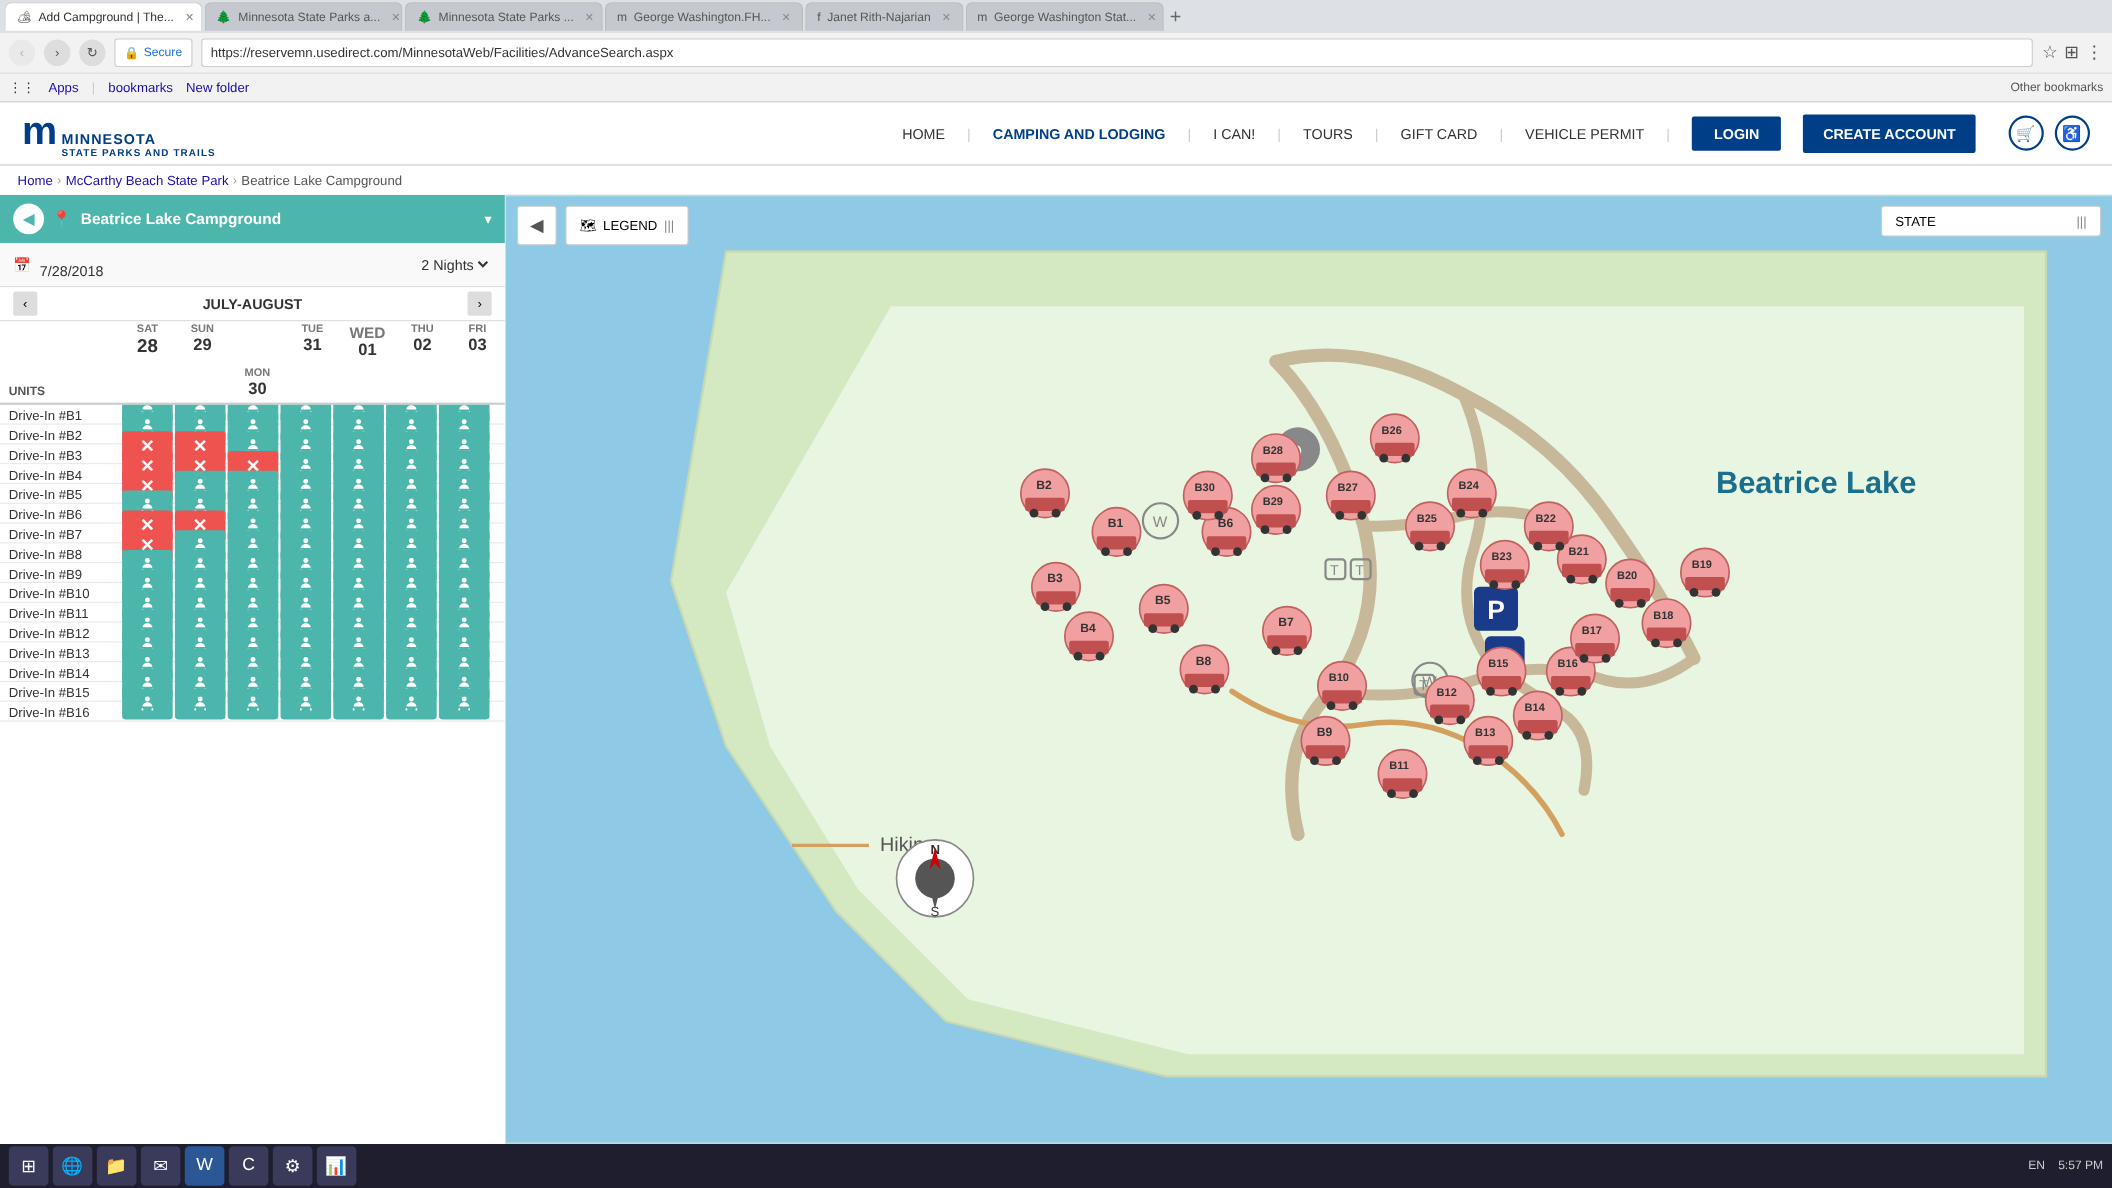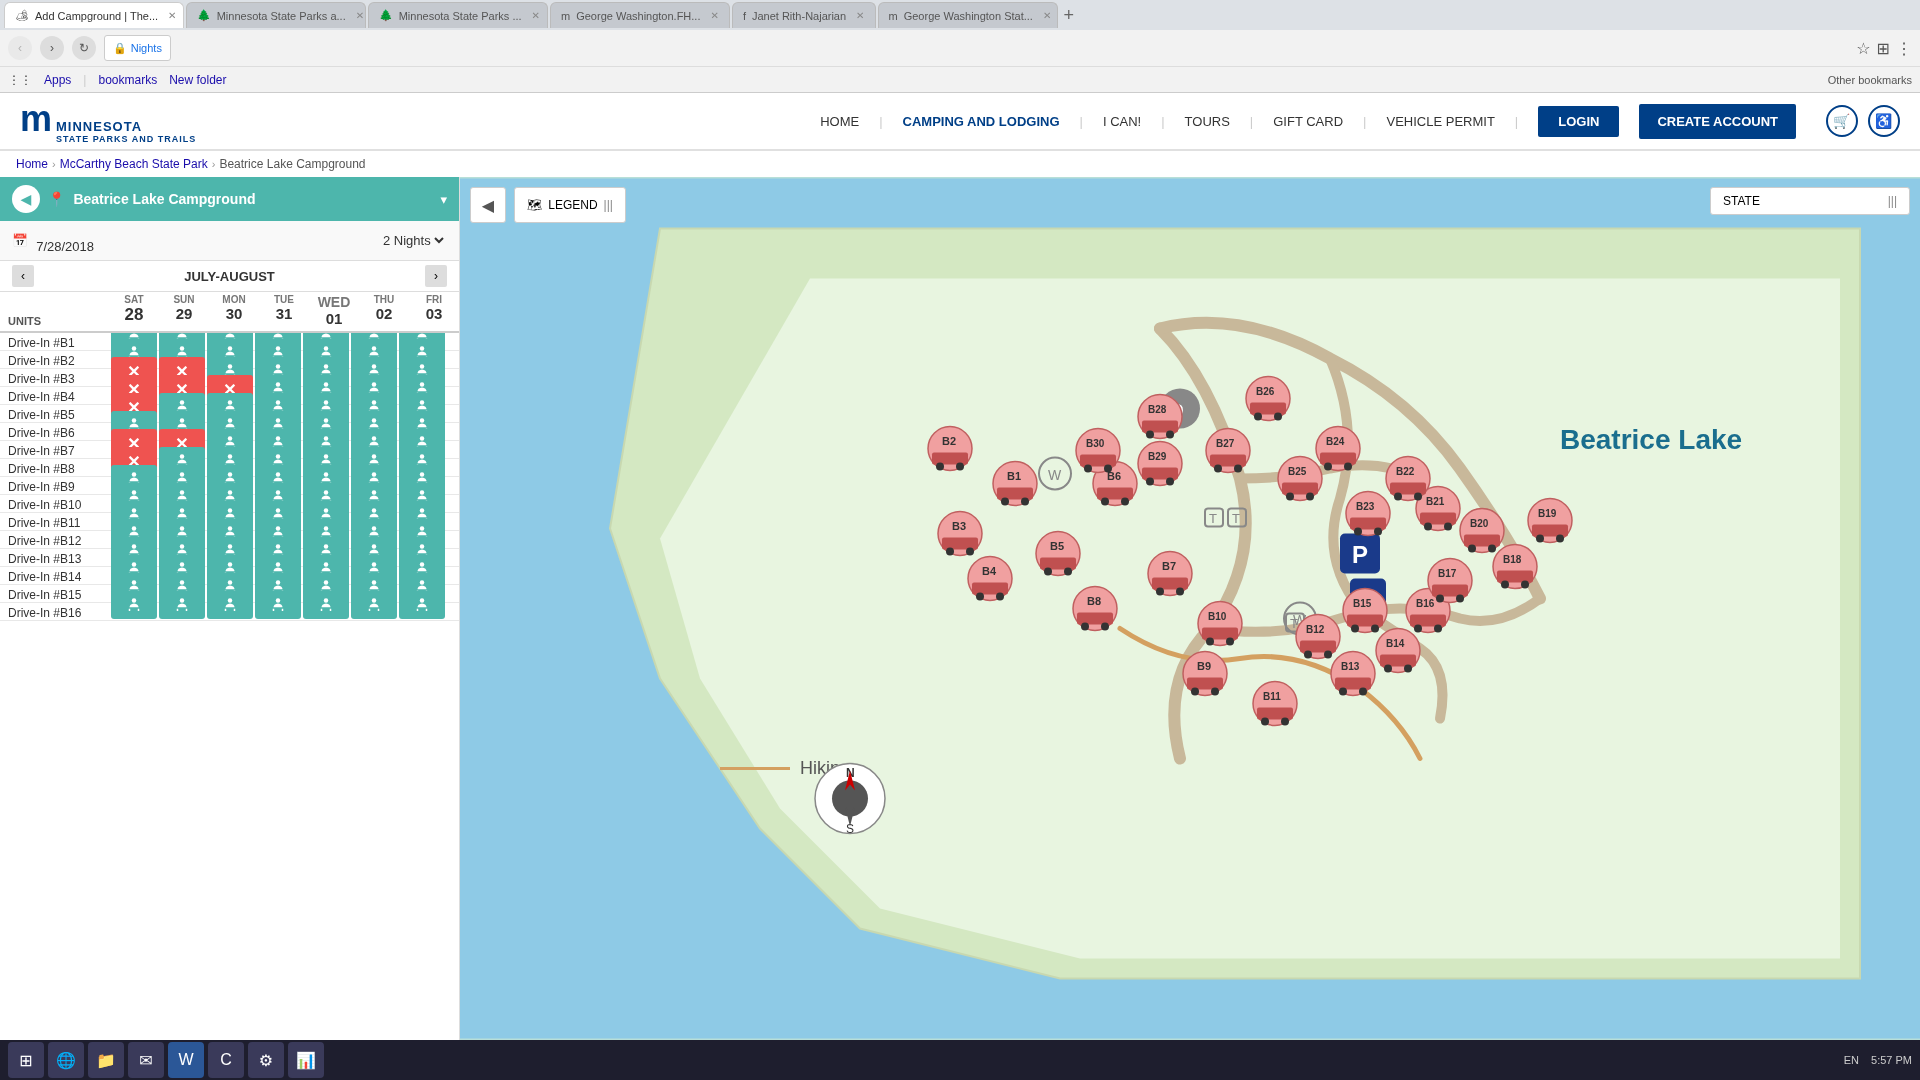--- a/index.html
+++ b/index.html
@@ -125,21 +125,24 @@
       </div>
       <div style="margin-left:4px; font-size:18px; color:#666; cursor:pointer;">+</div>
     </div>
 
     <div class="address-bar">
       <button class="nav-btn disabled">‹</button>
       <button class="nav-btn">›</button>
       <button class="nav-btn">↻</button>
       <div class="secure-badge">
         <span>🔒</span>
-        <span>Nights</span>
+        <span>Secure</span>
+      </div>
+      <div class="url-bar">
+        <span>https://reservemn.usedirect.com/MinnesotaWeb/Facilities/AdvanceSearch.aspx</span>
       </div>
       <div class="browser-actions">
         <span style="font-size:16px; cursor:pointer;">☆</span>
         <span style="font-size:16px; cursor:pointer;">⊞</span>
         <span style="font-size:16px; cursor:pointer;">⋮</span>
       </div>
     </div>
 
     <div class="bookmarks-bar">
       <span style="cursor:pointer;">⋮⋮</span>
@@ -225,21 +228,21 @@
           <div style="display:flex;">
             <div style="width:50px; text-align:center;">
               <div style="font-size:10px;color:#777;font-weight:bold;">SAT</div>
               <div style="font-size:17px;font-weight:bold;color:#333;">28</div>
             </div>
             <div style="width:50px; text-align:center;">
               <div style="font-size:10px;color:#777;font-weight:bold;">SUN</div>
               <div style="font-size:15px;font-weight:bold;color:#333;">29</div>
             </div>
             <div style="width:50px; text-align:center;">
-              <div style="font-size:10px;color:#777;font-weight:bold;">MON</div>
+              <div style="font-size:10px;color:#777;font-weight:bold;margin-top:40px;">MON</div>
               <div style="font-size:15px;font-weight:bold;color:#333;">30</div>
             </div>
             <div style="width:50px; text-align:center;">
               <div style="font-size:10px;color:#777;font-weight:bold;">TUE</div>
               <div style="font-size:15px;font-weight:bold;color:#333;">31</div>
             </div>
             <div style="width:50px; text-align:center;">
               <div style="font-size:14px;color:#777;font-weight:bold;">WED</div>
               <div style="font-size:15px;font-weight:bold;color:#333;">01</div>
             </div>

